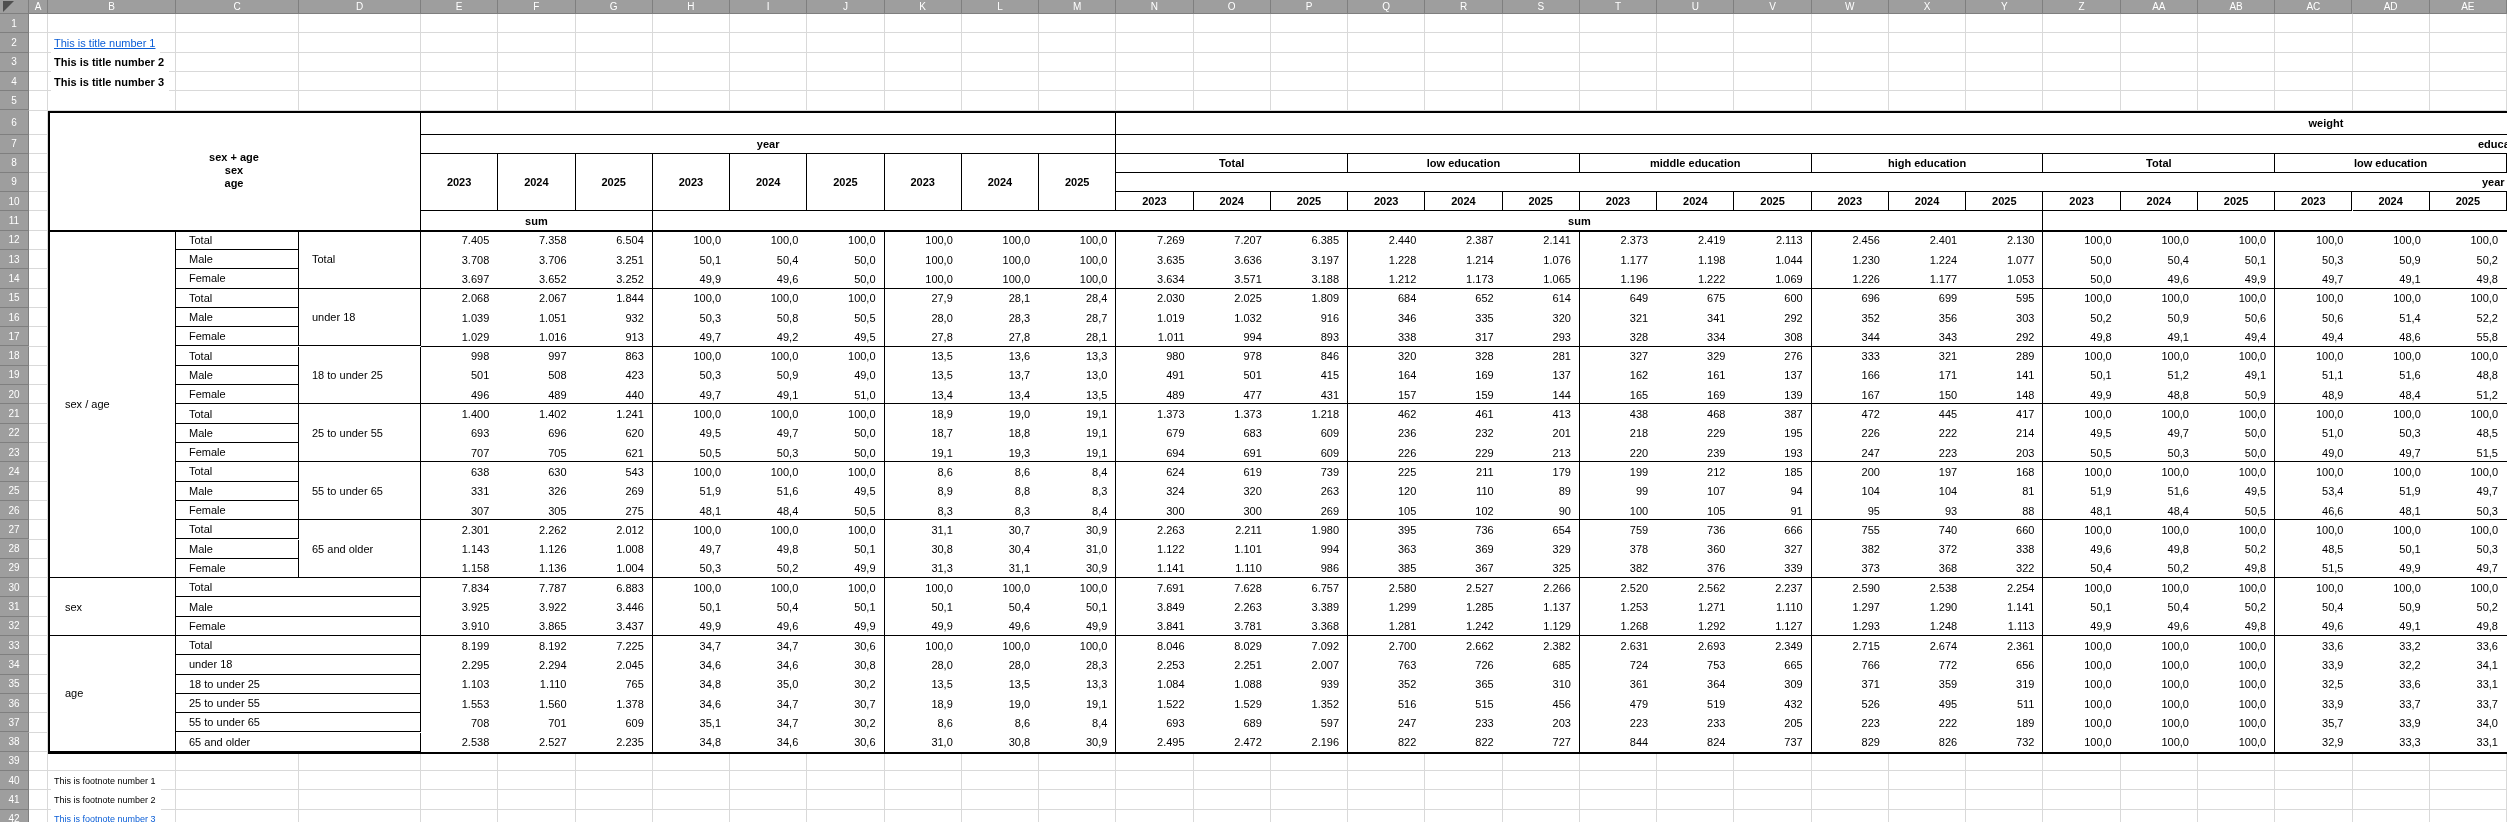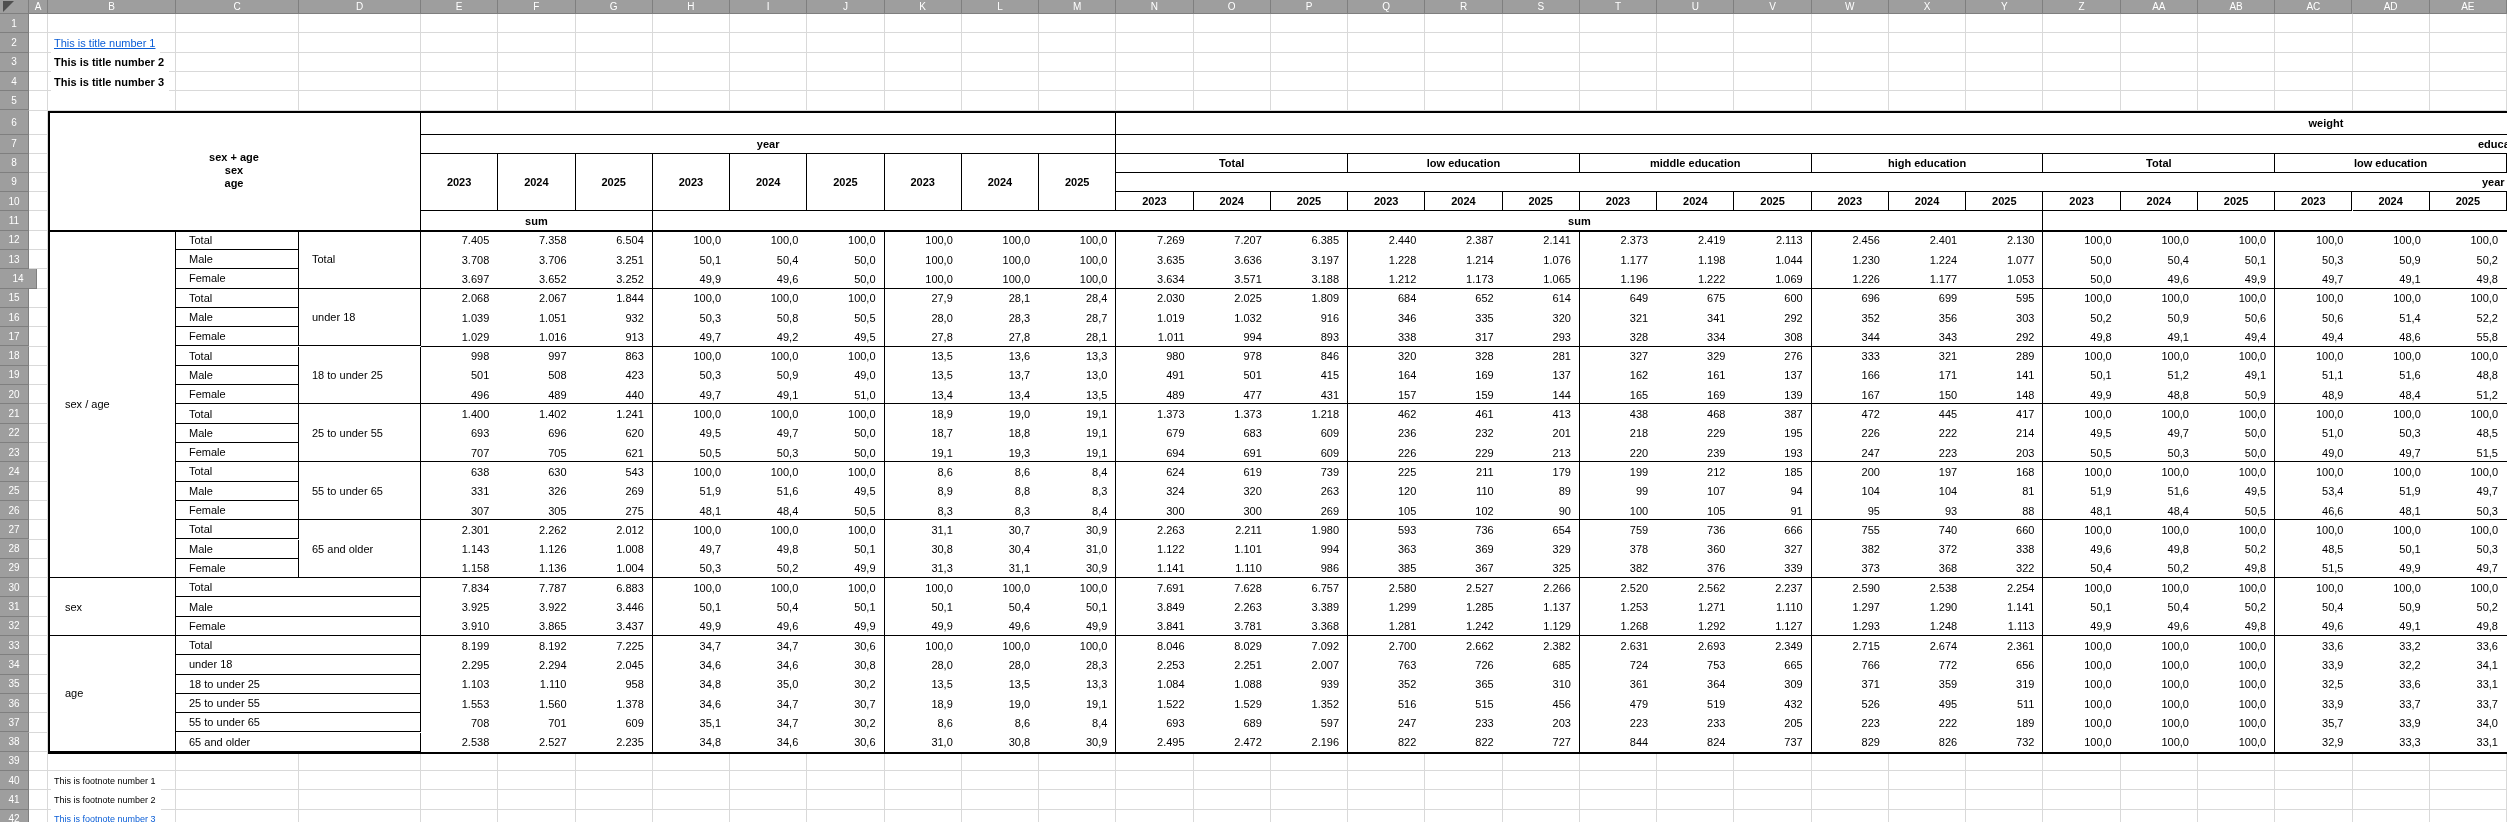--- a/index.html
+++ b/index.html
@@ -586,21 +586,21 @@
     <div class="abs cell num" style="left: 527.52px; top: 409.7px; width: 77.26px; height: 19.3px;">2.012</div>
     <div class="abs cell num" style="left: 604.78px; top: 409.7px; width: 77.26px; height: 19.3px;">100,0</div>
     <div class="abs cell num" style="left: 682.04px; top: 409.7px; width: 77.26px; height: 19.3px;">100,0</div>
     <div class="abs cell num" style="left: 759.3px; top: 409.7px; width: 77.26px; height: 19.3px;">100,0</div>
     <div class="abs cell num" style="left: 836.56px; top: 409.7px; width: 77.26px; height: 19.3px;">31,1</div>
     <div class="abs cell num" style="left: 913.82px; top: 409.7px; width: 77.26px; height: 19.3px;">30,7</div>
     <div class="abs cell num" style="left: 991.08px; top: 409.7px; width: 77.26px; height: 19.3px;">30,9</div>
     <div class="abs cell num" style="left: 1068.34px; top: 409.7px; width: 77.26px; height: 19.3px;">2.263</div>
     <div class="abs cell num" style="left: 1145.6px; top: 409.7px; width: 77.26px; height: 19.3px;">2.211</div>
     <div class="abs cell num" style="left: 1222.86px; top: 409.7px; width: 77.26px; height: 19.3px;">1.980</div>
-    <div class="abs cell num" style="left: 1300.12px; top: 409.7px; width: 77.26px; height: 19.3px;">593</div>
+    <div class="abs cell num" style="left: 1300.12px; top: 409.7px; width: 77.26px; height: 19.3px;">395</div>
     <div class="abs cell num" style="left: 1377.38px; top: 409.7px; width: 77.26px; height: 19.3px;">736</div>
     <div class="abs cell num" style="left: 1454.64px; top: 409.7px; width: 77.26px; height: 19.3px;">654</div>
     <div class="abs cell num" style="left: 1531.9px; top: 409.7px; width: 77.26px; height: 19.3px;">759</div>
     <div class="abs cell num" style="left: 1609.16px; top: 409.7px; width: 77.26px; height: 19.3px;">736</div>
     <div class="abs cell num" style="left: 1686.42px; top: 409.7px; width: 77.26px; height: 19.3px;">666</div>
     <div class="abs cell num" style="left: 1763.68px; top: 409.7px; width: 77.26px; height: 19.3px;">755</div>
     <div class="abs cell num" style="left: 1840.94px; top: 409.7px; width: 77.26px; height: 19.3px;">740</div>
     <div class="abs cell num" style="left: 1918.2px; top: 409.7px; width: 77.26px; height: 19.3px;">660</div>
     <div class="abs cell num" style="left: 1995.46px; top: 409.7px; width: 77.26px; height: 19.3px;">100,0</div>
     <div class="abs cell num" style="left: 2072.72px; top: 409.7px; width: 77.26px; height: 19.3px;">100,0</div>
@@ -802,21 +802,21 @@
     <div class="abs cell num" style="left: 1918.2px; top: 544.8px; width: 77.26px; height: 19.3px;">656</div>
     <div class="abs cell num" style="left: 1995.46px; top: 544.8px; width: 77.26px; height: 19.3px;">100,0</div>
     <div class="abs cell num" style="left: 2072.72px; top: 544.8px; width: 77.26px; height: 19.3px;">100,0</div>
     <div class="abs cell num" style="left: 2149.98px; top: 544.8px; width: 77.26px; height: 19.3px;">100,0</div>
     <div class="abs cell num" style="left: 2227.24px; top: 544.8px; width: 77.26px; height: 19.3px;">33,9</div>
     <div class="abs cell num" style="left: 2304.5px; top: 544.8px; width: 77.26px; height: 19.3px;">32,2</div>
     <div class="abs cell num" style="left: 2381.76px; top: 544.8px; width: 77.26px; height: 19.3px;">34,1</div>
     <div class="abs cell lbl bR bB" style="left: 128px; top: 564.1px; width: 245px; height: 19.3px;">18 to under 25</div>
     <div class="abs cell num" style="left: 373px; top: 564.1px; width: 77.26px; height: 19.3px;">1.103</div>
     <div class="abs cell num" style="left: 450.26px; top: 564.1px; width: 77.26px; height: 19.3px;">1.110</div>
-    <div class="abs cell num" style="left: 527.52px; top: 564.1px; width: 77.26px; height: 19.3px;">958</div>
+    <div class="abs cell num" style="left: 527.52px; top: 564.1px; width: 77.26px; height: 19.3px;">765</div>
     <div class="abs cell num" style="left: 604.78px; top: 564.1px; width: 77.26px; height: 19.3px;">34,8</div>
     <div class="abs cell num" style="left: 682.04px; top: 564.1px; width: 77.26px; height: 19.3px;">35,0</div>
     <div class="abs cell num" style="left: 759.3px; top: 564.1px; width: 77.26px; height: 19.3px;">30,2</div>
     <div class="abs cell num" style="left: 836.56px; top: 564.1px; width: 77.26px; height: 19.3px;">13,5</div>
     <div class="abs cell num" style="left: 913.82px; top: 564.1px; width: 77.26px; height: 19.3px;">13,5</div>
     <div class="abs cell num" style="left: 991.08px; top: 564.1px; width: 77.26px; height: 19.3px;">13,3</div>
     <div class="abs cell num" style="left: 1068.34px; top: 564.1px; width: 77.26px; height: 19.3px;">1.084</div>
     <div class="abs cell num" style="left: 1145.6px; top: 564.1px; width: 77.26px; height: 19.3px;">1.088</div>
     <div class="abs cell num" style="left: 1222.86px; top: 564.1px; width: 77.26px; height: 19.3px;">939</div>
     <div class="abs cell num" style="left: 1300.12px; top: 564.1px; width: 77.26px; height: 19.3px;">352</div>
@@ -989,21 +989,21 @@
     <div class="abs hcell" style="left: 0px; top: 57.9px; width: 29px; height: 19.3px;">4</div>
     <div class="abs hcell" style="left: 0px; top: 77.2px; width: 29px; height: 19.3px;">5</div>
     <div class="abs hcell" style="left: 0px; top: 96.5px; width: 29px; height: 24px;">6</div>
     <div class="abs hcell" style="left: 0px; top: 120.5px; width: 29px; height: 19px;">7</div>
     <div class="abs hcell" style="left: 0px; top: 139.5px; width: 29px; height: 19.3px;">8</div>
     <div class="abs hcell" style="left: 0px; top: 158.8px; width: 29px; height: 19.3px;">9</div>
     <div class="abs hcell" style="left: 0px; top: 178.1px; width: 29px; height: 19.3px;">10</div>
     <div class="abs hcell" style="left: 0px; top: 197.4px; width: 29px; height: 19.3px;">11</div>
     <div class="abs hcell" style="left: 0px; top: 216.7px; width: 29px; height: 19.3px;">12</div>
     <div class="abs hcell" style="left: 0px; top: 236px; width: 29px; height: 19.3px;">13</div>
-    <div class="abs hcell" style="left: 0px; top: 255.3px; width: 37px; height: 19.3px;">14</div>
+    <div class="abs hcell" style="left: 0px; top: 255.3px; width: 29px; height: 19.3px;">14</div>
     <div class="abs hcell" style="left: 0px; top: 274.6px; width: 29px; height: 19.3px;">15</div>
     <div class="abs hcell" style="left: 0px; top: 293.9px; width: 29px; height: 19.3px;">16</div>
     <div class="abs hcell" style="left: 0px; top: 313.2px; width: 29px; height: 19.3px;">17</div>
     <div class="abs hcell" style="left: 0px; top: 332.5px; width: 29px; height: 19.3px;">18</div>
     <div class="abs hcell" style="left: 0px; top: 351.8px; width: 29px; height: 19.3px;">19</div>
     <div class="abs hcell" style="left: 0px; top: 371.1px; width: 29px; height: 19.3px;">20</div>
     <div class="abs hcell" style="left: 0px; top: 390.4px; width: 29px; height: 19.3px;">21</div>
     <div class="abs hcell" style="left: 0px; top: 409.7px; width: 29px; height: 19.3px;">22</div>
     <div class="abs hcell" style="left: 0px; top: 429px; width: 29px; height: 19.3px;">23</div>
     <div class="abs hcell" style="left: 0px; top: 448.3px; width: 29px; height: 19.3px;">24</div>

